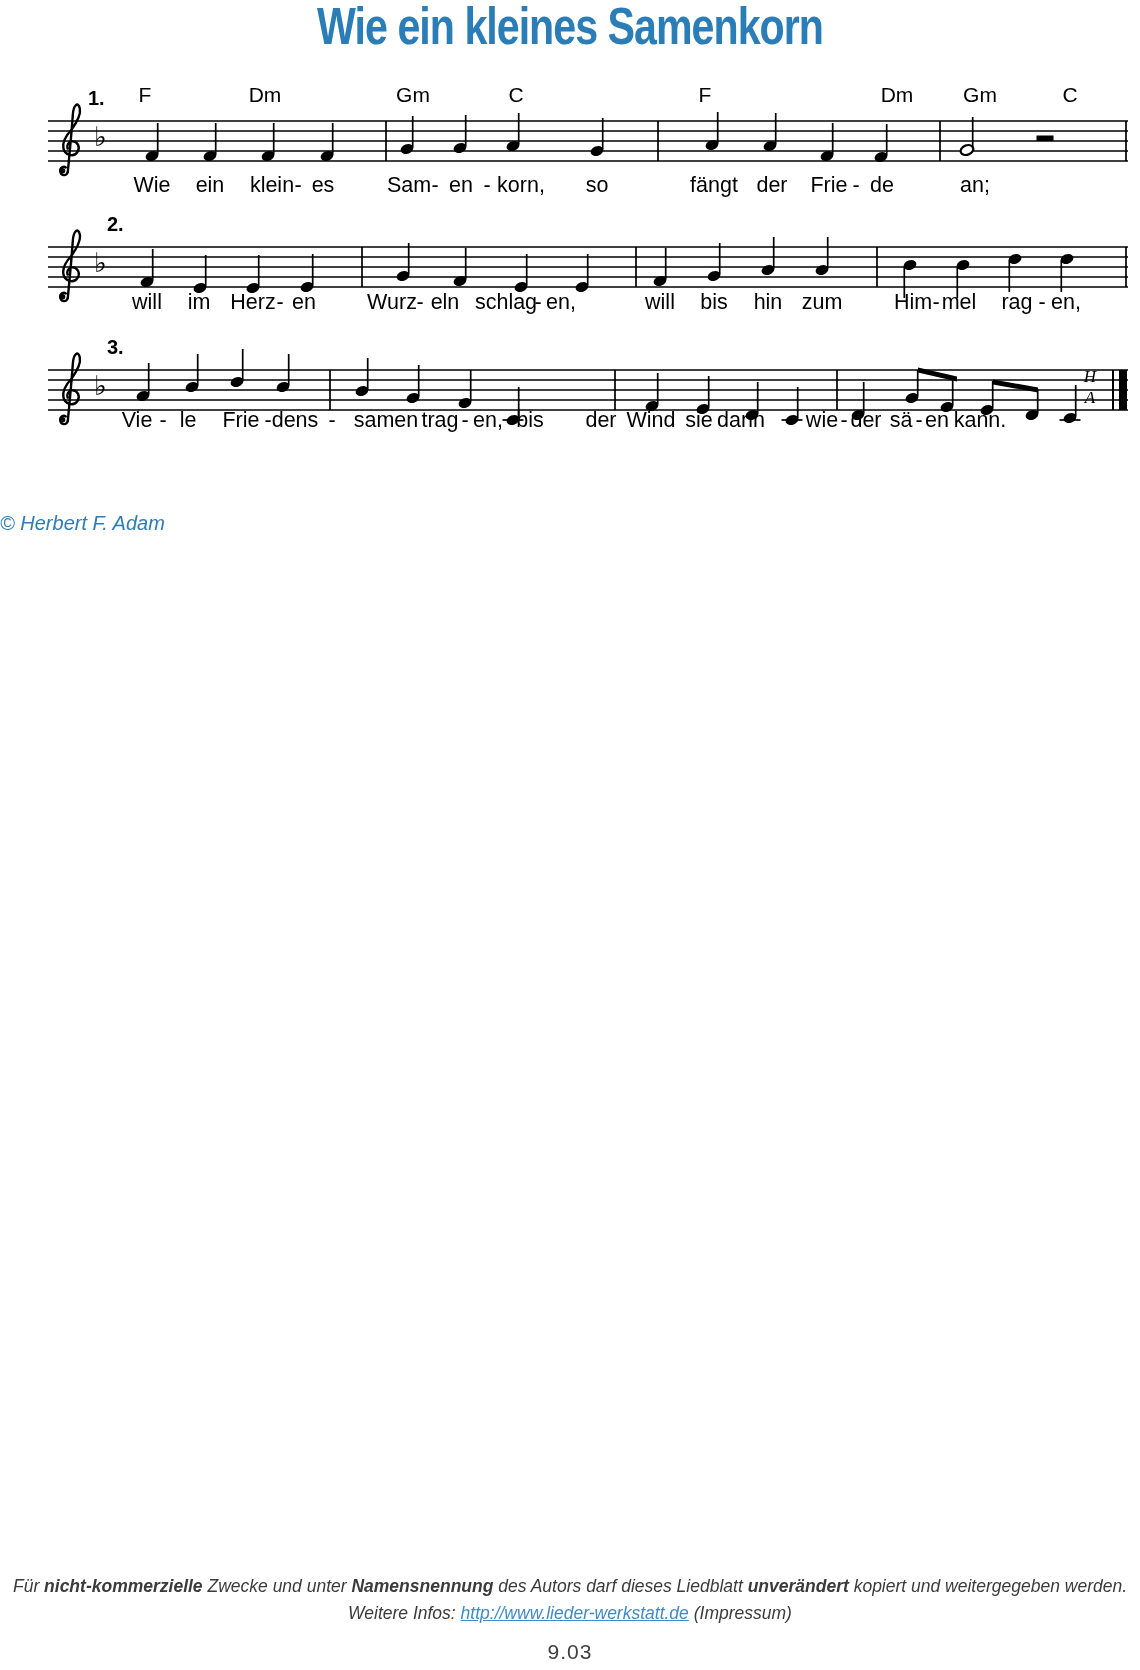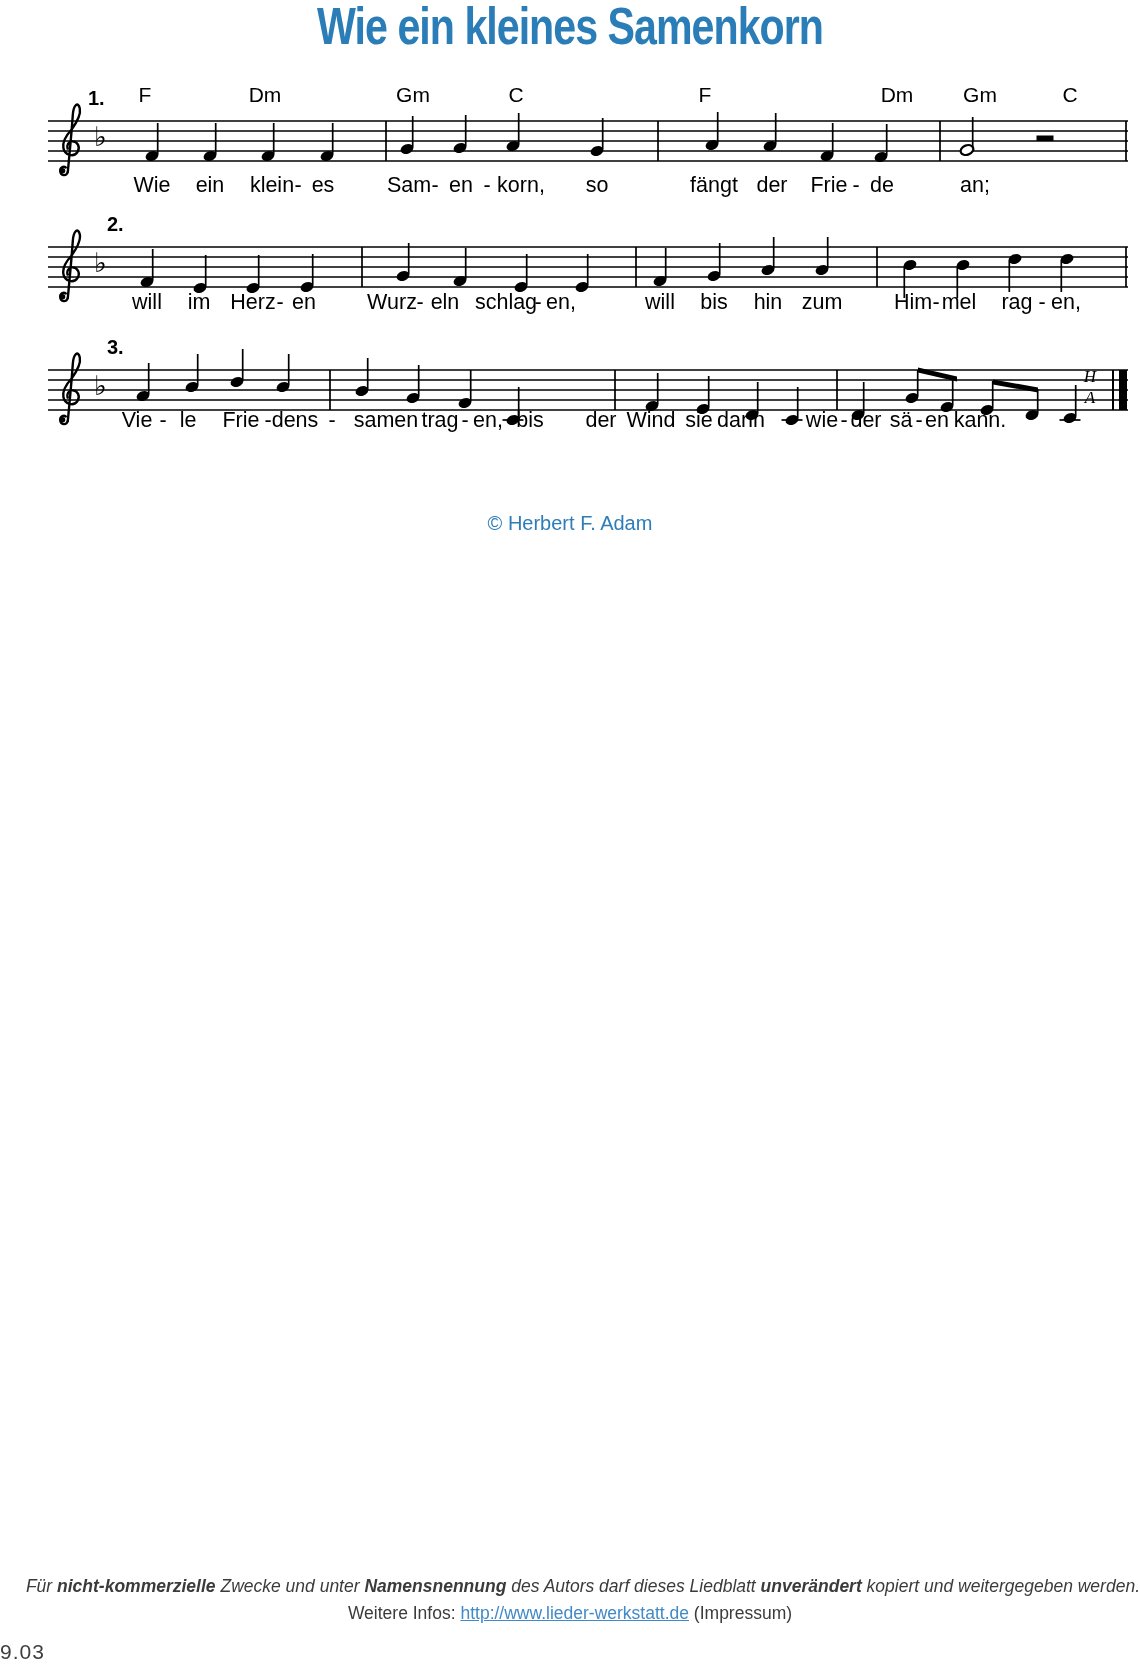--- a/index.html
+++ b/index.html
@@ -9,29 +9,29 @@
   .title{position:absolute;top:-2px;left:0;width:100%;text-align:center;
          font-size:42px;font-weight:bold;letter-spacing:-1px;color:#2b7db8;
          transform:scale(0.98,1.22);transform-origin:50% 0;}
   #score{position:absolute;left:0;top:0;}
   #score text{font-family:"Liberation Sans",sans-serif;fill:#000;}
   #score .chord{font-size:21px;}
   #score .verse{font-size:20px;font-weight:bold;}
   #score .lyric{font-size:21.5px;}
   #score .flat{font-size:27px;}
   #score .initials{font-family:"Liberation Serif",serif;font-style:italic;font-size:17px;}
-  .credit{position:absolute;top:512px;left:0;width:100%;text-align:center;
-          font-size:20px;color:#2e7cb8;}
-  .f1{position:absolute;top:1576px;left:0;width:100%;text-align:right;
+  .credit{position:absolute;top:512px;left:0;width:100%;
+          font-style:italic;font-size:20px;color:#2e7cb8;}
+  .f1{position:absolute;top:1576px;left:0;width:100%;text-align:center;
       font-style:italic;font-size:17.5px;color:#3b3b3b;}
   .f2{position:absolute;top:1603px;left:0;width:100%;text-align:center;
-      font-size:17.5px;color:#3b3b3b;}
+      font-style:italic;font-size:17.5px;color:#3b3b3b;}
   .b{font-weight:bold;}
   a.link{color:#4189c7;text-decoration:underline;cursor:pointer;}
-  .pagenum{position:absolute;top:1640px;left:0;width:100%;text-align:left;
+  .pagenum{position:absolute;top:1640px;left:0;width:100%;text-align:center;
            font-size:21px;color:#3f3f3f;letter-spacing:1px;}
 </style>
 </head>
 <body>
 
 <div class="page">
 
   <div class="title">Wie ein kleines Samenkorn</div>
 
   <svg id="score" width="1140" height="480">

